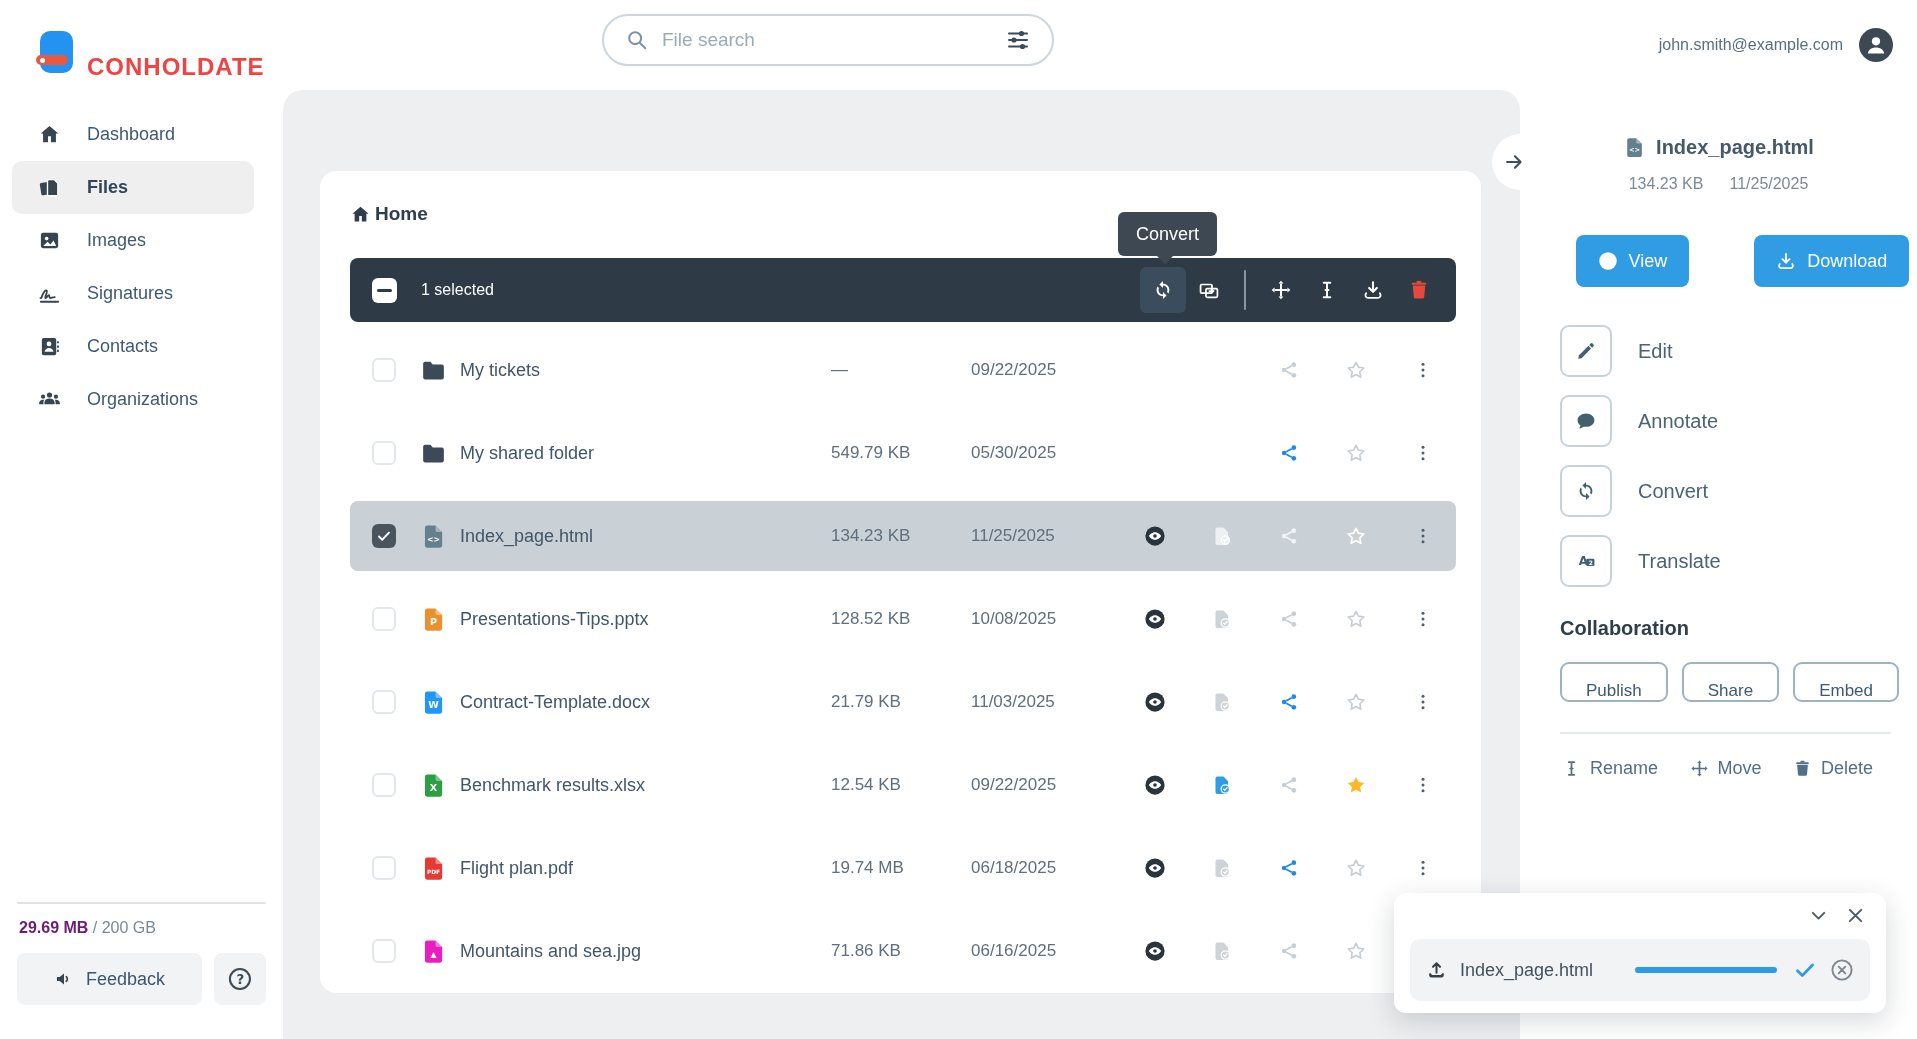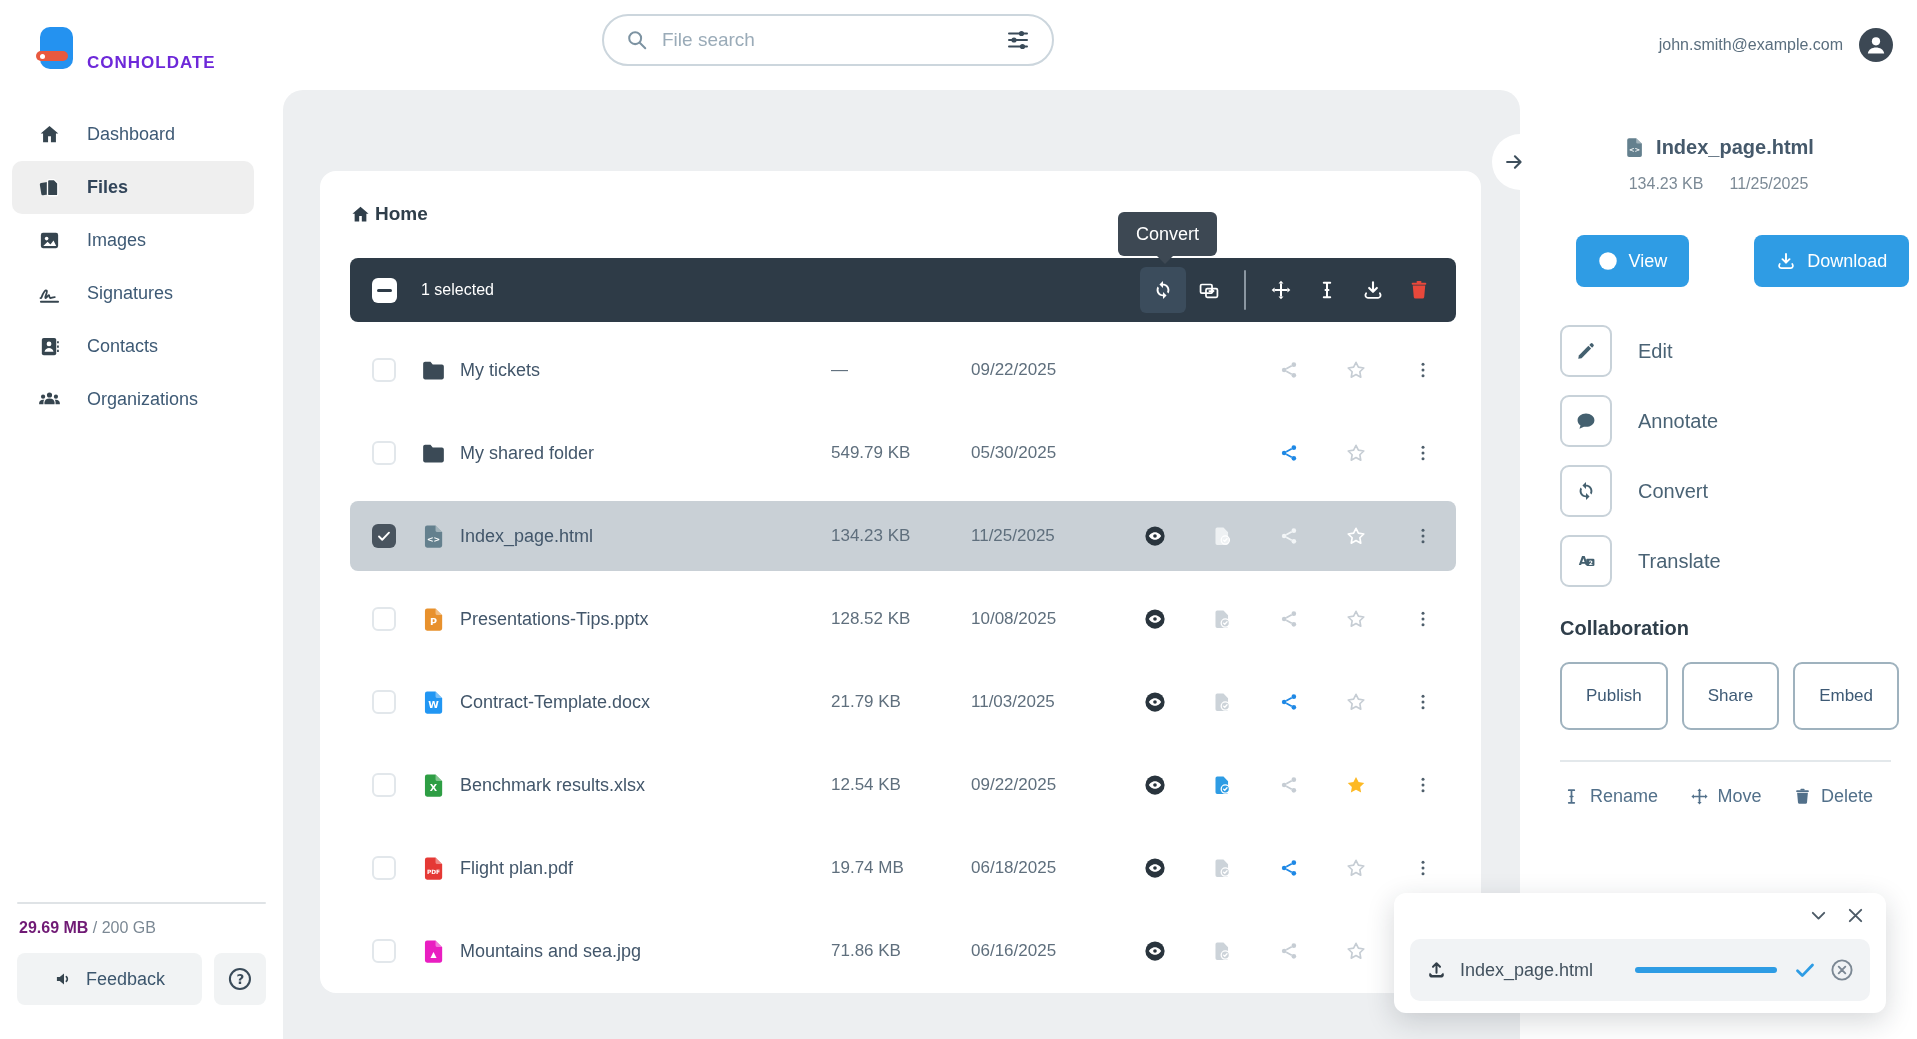--- a/index.html
+++ b/index.html
@@ -7,21 +7,21 @@
     font-family:"Liberation Sans", sans-serif; background:#ffffff; }
   .icon svg { display:block; width:100%; height:100%; }
 
   
   .topbar { position:absolute; left:0; top:0; width:1917px; height:90px; background:#fff; z-index:6; }
   .brand { position:absolute; left:40px; top:22px; display:flex; align-items:center; gap:10px; }
   .logo-mark { position:relative; width:37px; height:42px; }
   .logo-book { position:absolute; left:0; top:0; width:33px; height:42px; background:#2492f0; border-radius:10px; }
   .logo-bar  { position:absolute; left:-4px; top:24px; width:32px; height:10px; background:#e8593f; border-radius:6px; }
   .logo-dot  { position:absolute; left:0px; top:27px; width:5px; height:5px; background:#fff; border-radius:50%; }
-  .brand-text { font-size:17px; font-weight:700; color:#6d28d9; letter-spacing:1px;margin-top:31px; }
+  .brand-text { font-size:24px; font-weight:700; color:#ef4444; letter-spacing:1px;margin-top:31px; }
   .search-pill { position:absolute; left:602px; top:14px; width:452px; height:52px; background:#fff;
     border:2px solid #ccd6dd; border-radius:28px; display:flex; align-items:center; padding:0 22px; }
   .search-pill .mag { width:22px; height:22px; color:#7d93a2; margin-right:14px; }
   .search-pill input { flex:1; border:none; outline:none; font-size:19px; color:#44596c; background:transparent; font-family:inherit; }
   .search-pill input::placeholder { color:#9aabb8; }
   .search-pill .sliders { width:24px; height:24px; color:#3a4b59; }
   .top-right { position:absolute; right:24px; top:0; height:90px; display:flex; align-items:center; gap:16px; }
   .user-email { font-size:16px; color:#5a6e7e; }
   .avatar { width:34px; height:34px; border-radius:50%; background:#3c4854; color:#fff; padding:5px; }
 
@@ -100,21 +100,21 @@
   .big-btn { height:52px; background:#2f9ce4; color:#fff; border:none; border-radius:8px; font-size:18px; font-family:inherit;
     display:flex; align-items:center; gap:11px; padding:0 22px; cursor:pointer;margin-left:48px; }
   .big-btn .icon { width:20px; height:20px; }
   .pactions { margin:38px 0 0 40px; }
   .paction { display:flex; align-items:center; margin-bottom:18px; cursor:pointer; }
   .pbox { width:52px; height:52px; border:2px solid #c8d2d9; border-radius:9px; display:flex; align-items:center; justify-content:center; }
   .pbox .icon { width:22px; height:22px; color:#44606f; }
   .paction .lbl { font-size:20px; color:#4a6375; margin-left:26px; }
   .collab-h { margin:30px 0 0 40px; font-size:20px; font-weight:700; color:#2f3e4a; }
   .collab-btns { display:flex; gap:14px; margin:22px 0 0 40px; }
-  .collab-btn { height:68px; padding:17px 24px; background:#fff; border:2px solid #9fb2be; border-radius:9px;
+  .collab-btn { height:40px; padding:17px 24px; background:#fff; border:2px solid #9fb2be; border-radius:9px;
     font-size:17px; color:#3e5a75; font-family:inherit; cursor:pointer; }
   .rp-div { height:2px; background:#e3e8eb; margin:30px 26px 0 40px; }
   .foot-actions { display:flex; justify-content:space-between; margin:24px 44px 0 42px; }
   .foot-a { display:flex; align-items:center; gap:9px; cursor:pointer; }
   .foot-a .icon { width:19px; height:19px; color:#52708a; }
   .foot-a .lbl { font-size:18px; color:#52708a; }
 
   
   .status { position:absolute; left:1394px; top:893px; width:492px; height:120px; background:#fff; border-radius:12px;
     box-shadow:0 8px 28px rgba(30,40,50,.18); z-index:20; }

